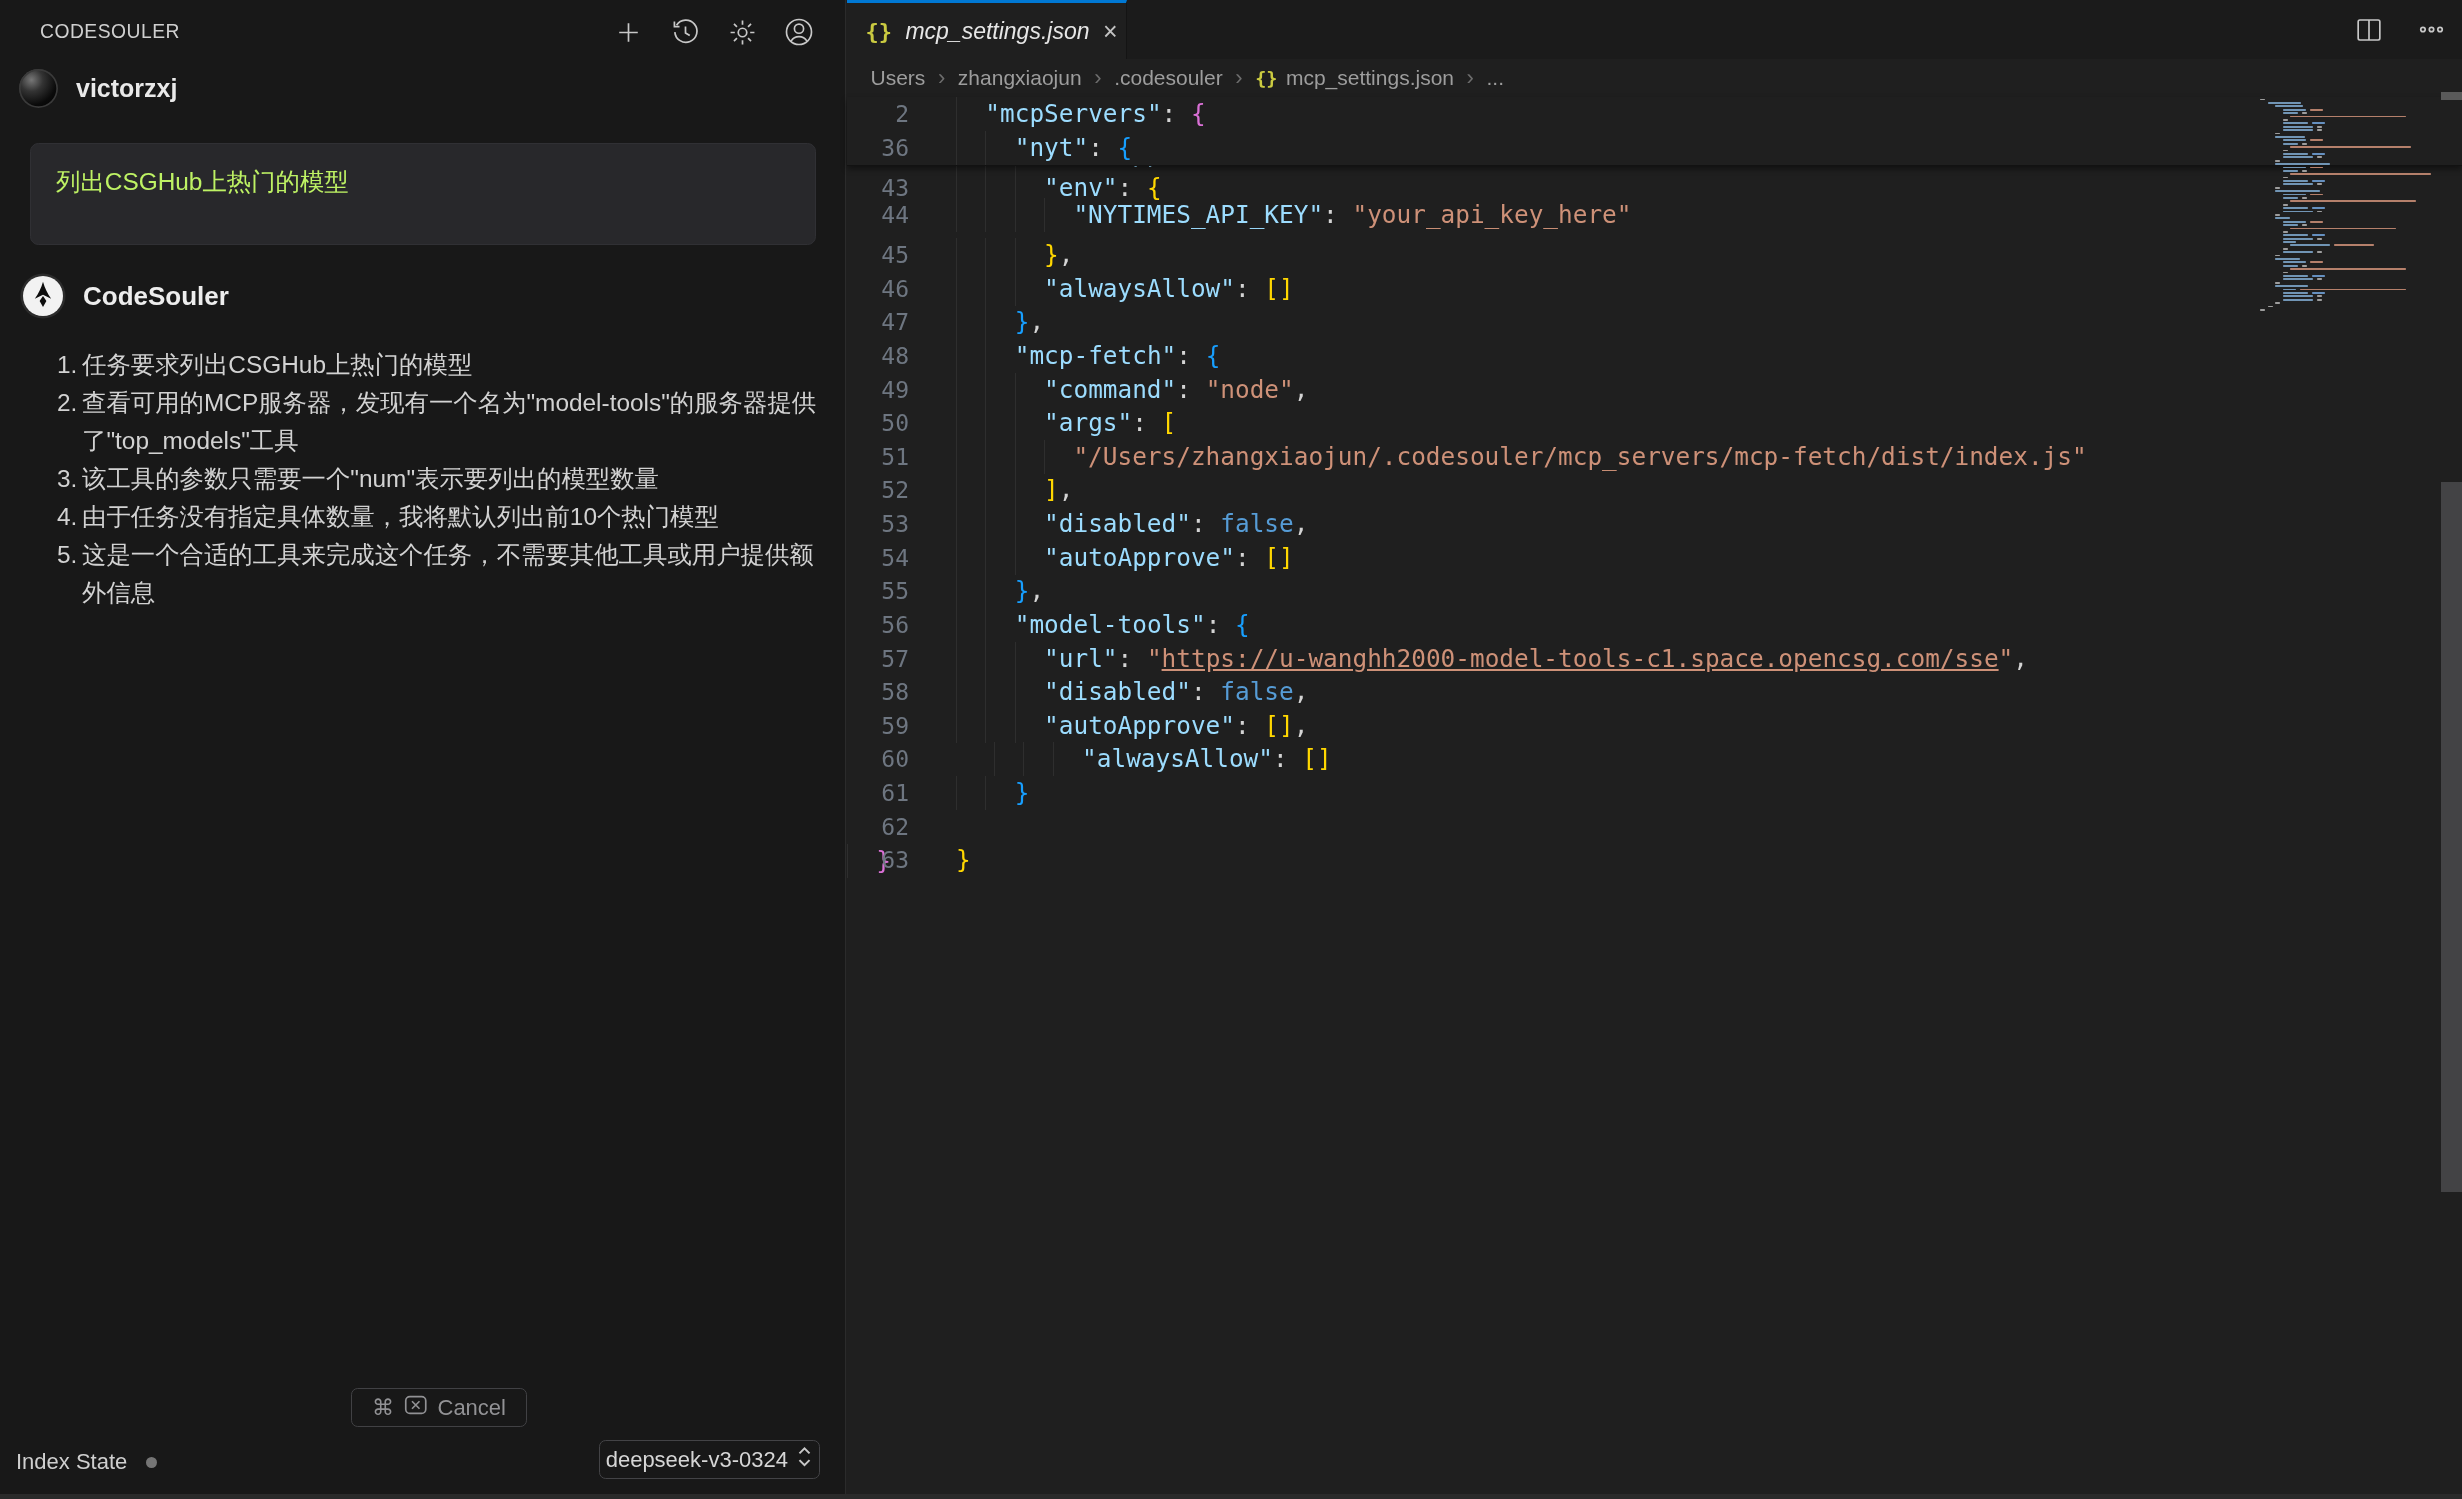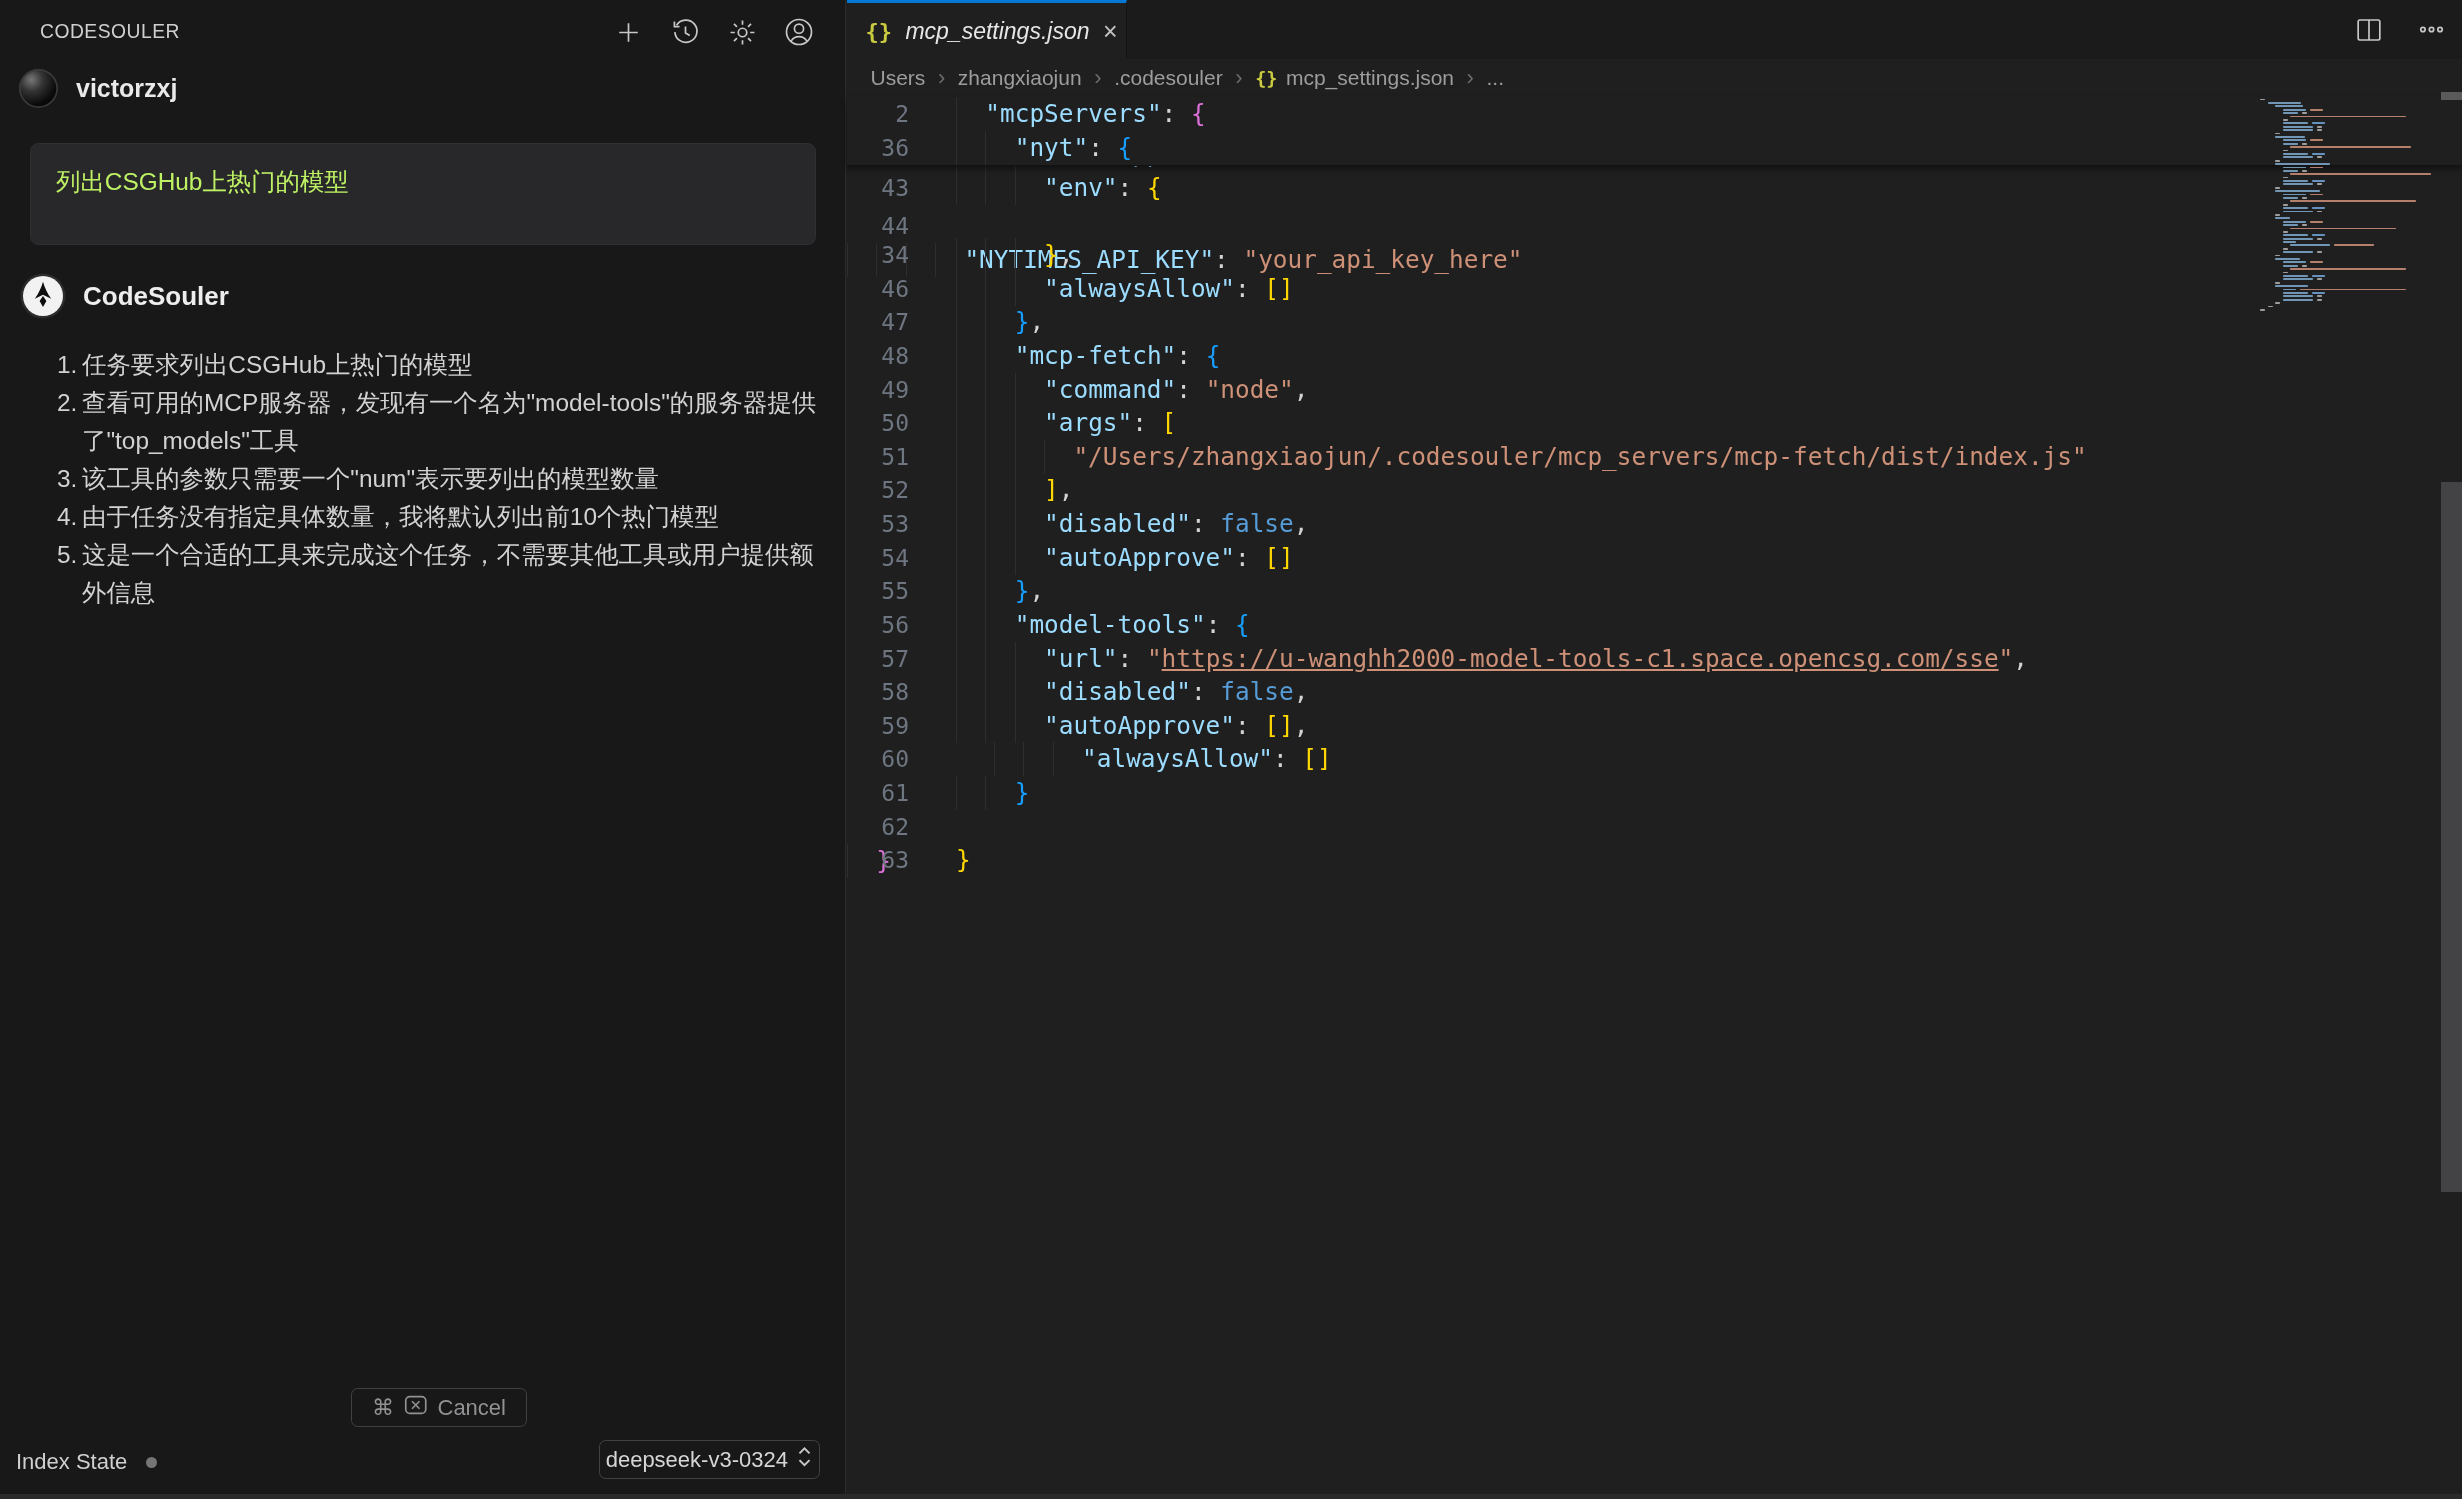--- a/index.html
+++ b/index.html
@@ -234,22 +234,22 @@
       <span class="crumb-sep">›</span>
       <span class="crumb">
         <span>...</span>
       </span>
     </div>
 
   <div class="code-area">
     <div id="rows">
         <div class="crow" style="top: 40px;"><span class="ln">42</span><span class="gap"></span><span><span class="ind"></span><span class="ind"></span><span class="ind"></span><span class="tk-k">"autoApprove"</span><span class="tk-p">: </span><span class="tk-g">[]</span><span class="tk-p">,</span></span></div>
         <div class="crow" style="top: 74px;"><span class="ln">43</span><span class="gap"></span><span><span class="ind"></span><span class="ind"></span><span class="ind"></span><span class="tk-k">"env"</span><span class="tk-p">: </span><span class="tk-g">{</span></span></div>
-        <div class="crow" style="top: 112px; flex-direction: column;"><span class="ln">44</span><span class="gap"></span><span><span class="ind"></span><span class="ind"></span><span class="ind"></span><span class="ind"></span><span class="tk-k">"NYTIMES_API_KEY"</span><span class="tk-p">: </span><span class="tk-s">"your_api_key_here"</span></span></div>
-        <div class="crow" style="top: 141px;"><span class="ln">34</span><span class="gap"></span><span><span class="ind"></span><span class="ind"></span><span class="ind"></span><span class="tk-g">}</span><span class="tk-p">,</span></span></div>
+        <div class="crow" style="top: 101px;"><span class="ln">44</span><span class="gap"></span><span><span class="ind"></span><span class="ind"></span><span class="ind"></span><span class="ind"></span><span class="tk-k">"NYTIMES_API_KEY"</span><span class="tk-p">: </span><span class="tk-s">"your_api_key_here"</span></span></div>
+        <div class="crow" style="top: 141px;"><span class="ln">45</span><span class="gap"></span><span><span class="ind"></span><span class="ind"></span><span class="ind"></span><span class="tk-g">}</span><span class="tk-p">,</span></span></div>
         <div class="crow" style="top: 175px;"><span class="ln">46</span><span class="gap"></span><span><span class="ind"></span><span class="ind"></span><span class="ind"></span><span class="tk-k">"alwaysAllow"</span><span class="tk-p">: </span><span class="tk-g">[]</span></span></div>
         <div class="crow" style="top: 208px;"><span class="ln">47</span><span class="gap"></span><span><span class="ind"></span><span class="ind"></span><span class="tk-b">}</span><span class="tk-p">,</span></span></div>
         <div class="crow" style="top: 242px;"><span class="ln">48</span><span class="gap"></span><span><span class="ind"></span><span class="ind"></span><span class="tk-k">"mcp-fetch"</span><span class="tk-p">: </span><span class="tk-b">{</span></span></div>
         <div class="crow" style="top: 276px;"><span class="ln">49</span><span class="gap"></span><span><span class="ind"></span><span class="ind"></span><span class="ind"></span><span class="tk-k">"command"</span><span class="tk-p">: </span><span class="tk-s">"node"</span><span class="tk-p">,</span></span></div>
         <div class="crow" style="top: 309px;"><span class="ln">50</span><span class="gap"></span><span><span class="ind"></span><span class="ind"></span><span class="ind"></span><span class="tk-k">"args"</span><span class="tk-p">: </span><span class="tk-g">[</span></span></div>
         <div class="crow" style="top: 343px;"><span class="ln">51</span><span class="gap"></span><span><span class="ind"></span><span class="ind"></span><span class="ind"></span><span class="ind"></span><span class="tk-s">"/Users/zhangxiaojun/.codesouler/mcp_servers/mcp-fetch/dist/index.js"</span></span></div>
         <div class="crow" style="top: 376px;"><span class="ln">52</span><span class="gap"></span><span><span class="ind"></span><span class="ind"></span><span class="ind"></span><span class="tk-g">]</span><span class="tk-p">,</span></span></div>
         <div class="crow" style="top: 410px;"><span class="ln">53</span><span class="gap"></span><span><span class="ind"></span><span class="ind"></span><span class="ind"></span><span class="tk-k">"disabled"</span><span class="tk-p">: </span><span class="tk-w">false</span><span class="tk-p">,</span></span></div>
         <div class="crow" style="top: 444px;"><span class="ln">54</span><span class="gap"></span><span><span class="ind"></span><span class="ind"></span><span class="ind"></span><span class="tk-k">"autoApprove"</span><span class="tk-p">: </span><span class="tk-g">[]</span></span></div>
         <div class="crow" style="top: 477px;"><span class="ln">55</span><span class="gap"></span><span><span class="ind"></span><span class="ind"></span><span class="tk-b">}</span><span class="tk-p">,</span></span></div>

